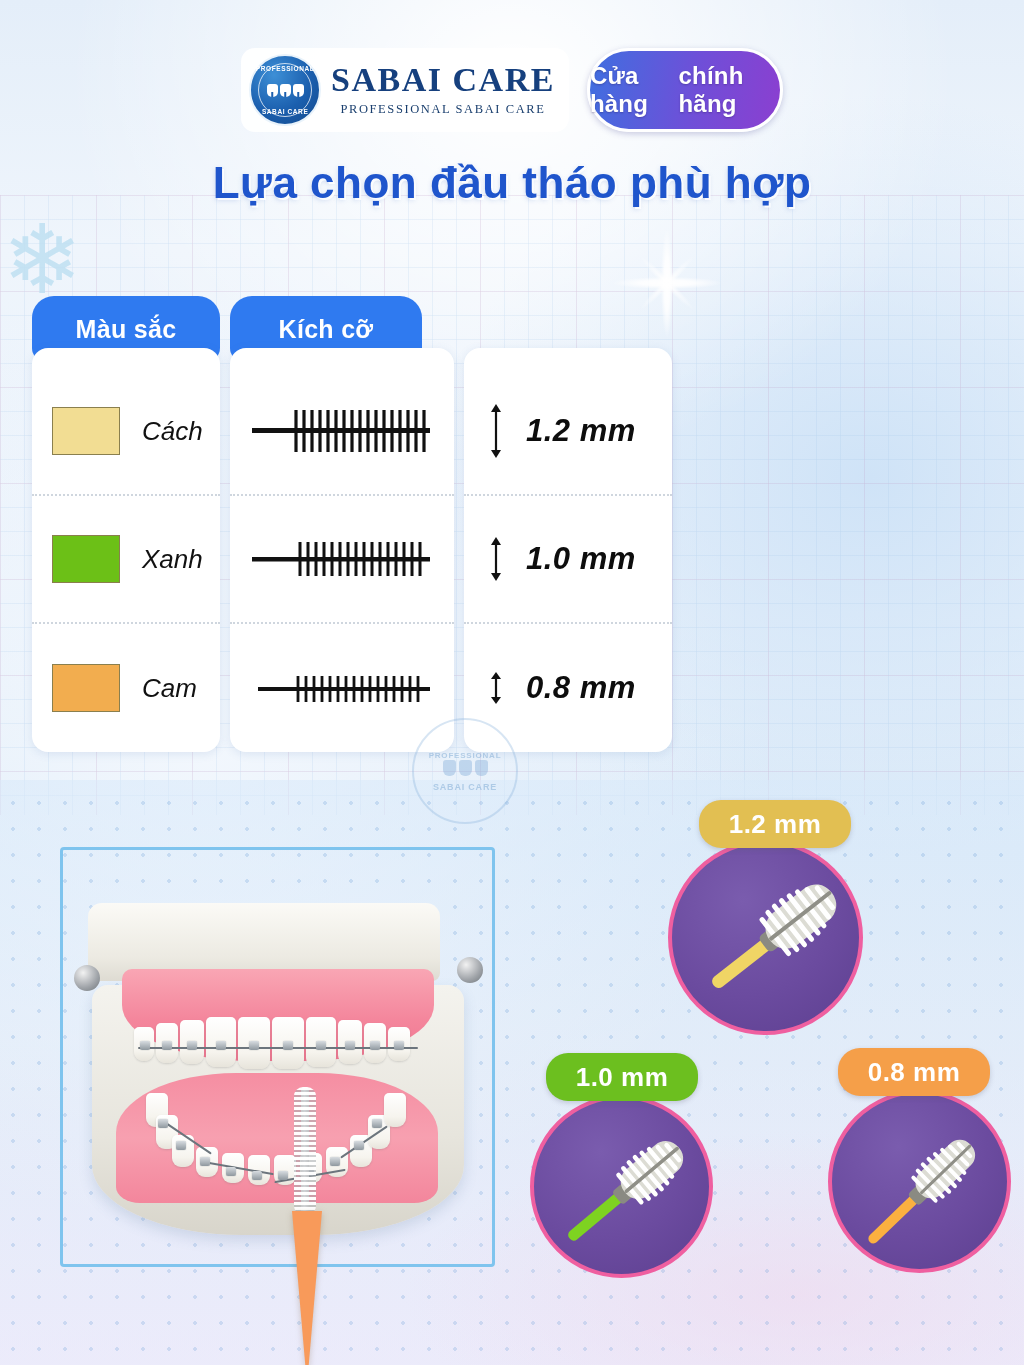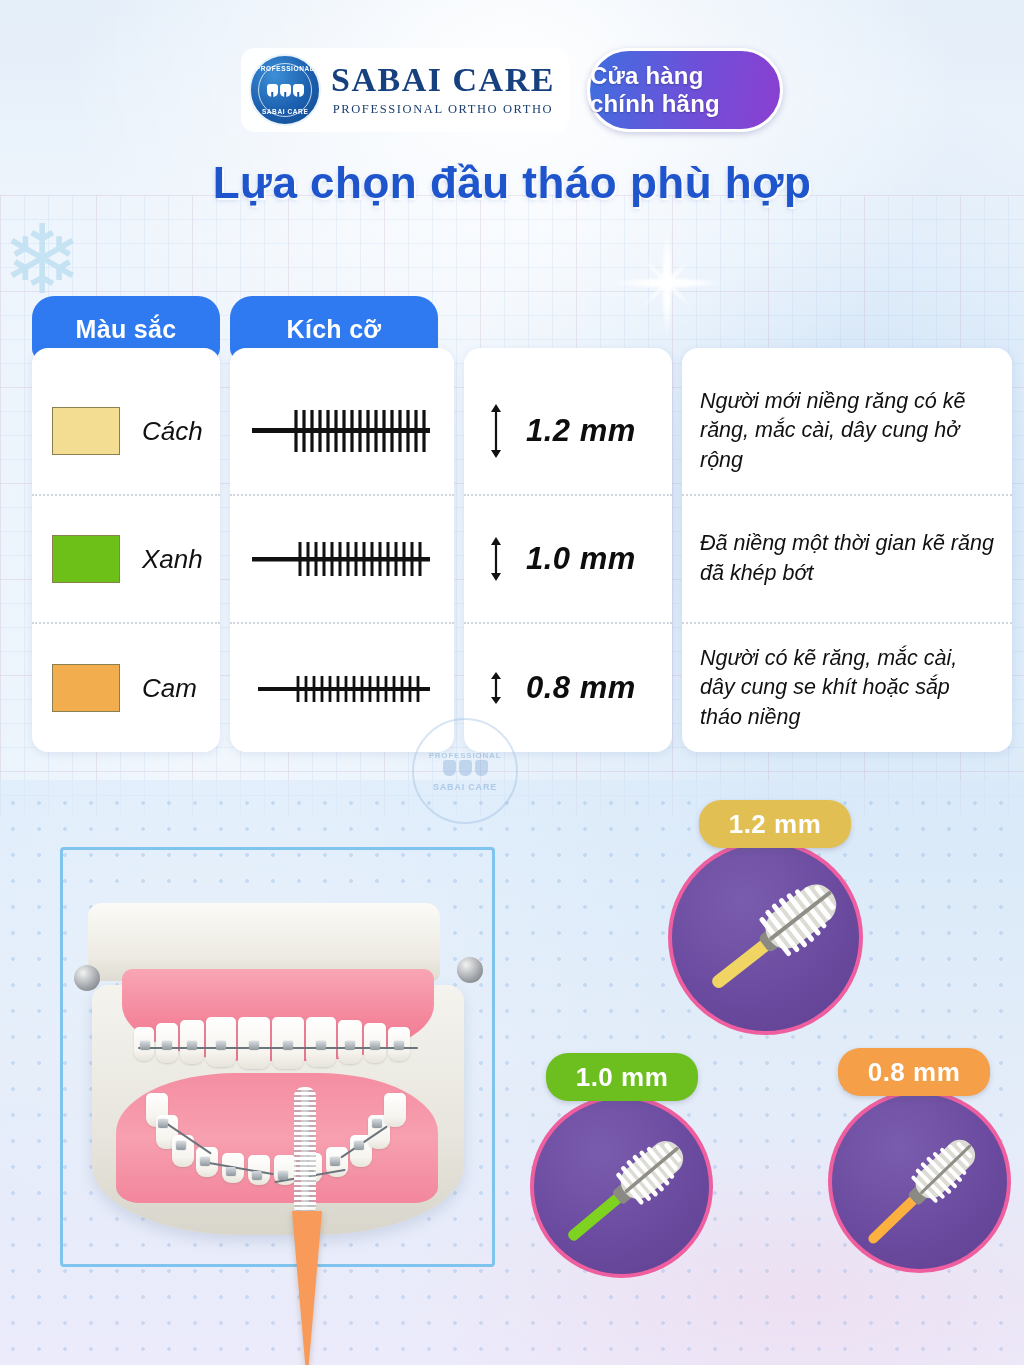--- a/index.html
+++ b/index.html
@@ -167,22 +167,22 @@
     margin-top: 5px;
     white-space: nowrap;
   }
 
   .official-pill {
     margin-left: 18px;
     width: 196px; height: 84px;
     border-radius: 42px;
     background: linear-gradient(100deg, #3f6fe0 0%, #6f4fd8 55%, #8b3fd0 100%);
     border: 3px solid #ffffff;
-    display: flex; flex-direction: column;
-    align-items: flex-start; justify-content: center;
+    display: flex; flex-direction: row;
+    align-items: center; justify-content: center;
     box-shadow: 0 2px 6px rgba(60,60,140,.25);
   }
   .official-pill span {
     color: #fff;
     font-size: 24px;
     font-weight: bold;
     line-height: 1.18;
     letter-spacing: .2px;
     text-shadow: 0 1px 2px rgba(40,30,90,.35);
   }
@@ -211,21 +211,21 @@
     color: #fff;
     border-radius: 22px 22px 14px 14px;
     height: 66px;
     display: flex; align-items: center; justify-content: center;
     font-size: 25px;
     font-weight: bold;
     letter-spacing: .3px;
   }
   .th.c1 { width: 188px; }
   .th.c2 { width: 224px; }
-  .th.c3 { width: 208px; }
+  .th.c3 { width: 192px; }
   .th.c4 { width: 330px; }
 
   .tbody {
     display: flex;
     gap: 10px;
     margin-top: -14px;
   }
   .col {
     background: #fff;
     border-radius: 16px;
@@ -469,21 +469,21 @@
       <div class="arc-top">PROFESSIONAL</div>
       <div class="teeth">
         <span></span>
         <span></span>
         <span></span>
       </div>
       <div class="arc-bot">SABAI CARE</div>
     </div>
     <div class="brand-text">
       <div class="brand-name">SABAI CARE</div>
-      <div class="brand-sub">PROFESSIONAL ORTHO ORTHO</div>
+      <div class="brand-sub">PROFESSIONAL SABAI CARE</div>
     </div>
   </div>
 
   <div class="official-pill">
     <span>Cửa hàng</span>
     <span>chính hãng</span>
   </div>
 
 </div>
 
@@ -606,31 +606,20 @@
       <div class="cell size-cell">
         <svg class="arrow-svg" width="20" height="34" viewBox="0 0 20 34">
           <line x1="10" y1="6" x2="10" y2="28" stroke="#111" stroke-width="2.2"></line>
           <polygon points="10,1 5,8 15,8" fill="#111"></polygon>
           <polygon points="10,33 5,26 15,26" fill="#111"></polygon>
         </svg>
         <div class="size-text">0.8 mm</div>
       </div>
     </div>
 
-    <div class="col c4">
-      <div class="cell usage-cell">
-        <div class="usage-text">Người mới niềng răng có kẽ răng, mắc cài, dây cung hở rộng</div>
-      </div>
-      <div class="cell usage-cell">
-        <div class="usage-text">Đã niềng một thời gian kẽ răng đã khép bớt</div>
-      </div>
-      <div class="cell usage-cell">
-        <div class="usage-text">Người có kẽ răng, mắc cài, dây cung se khít hoặc sắp tháo niềng</div>
-      </div>
-    </div>
 
   </div>
 </div>
 
 <div class="watermark wm-a">
   <div style="font-size:8px">PROFESSIONAL</div>
   <div class="wm-teeth">
       <span></span>
       <span></span>
       <span></span>

